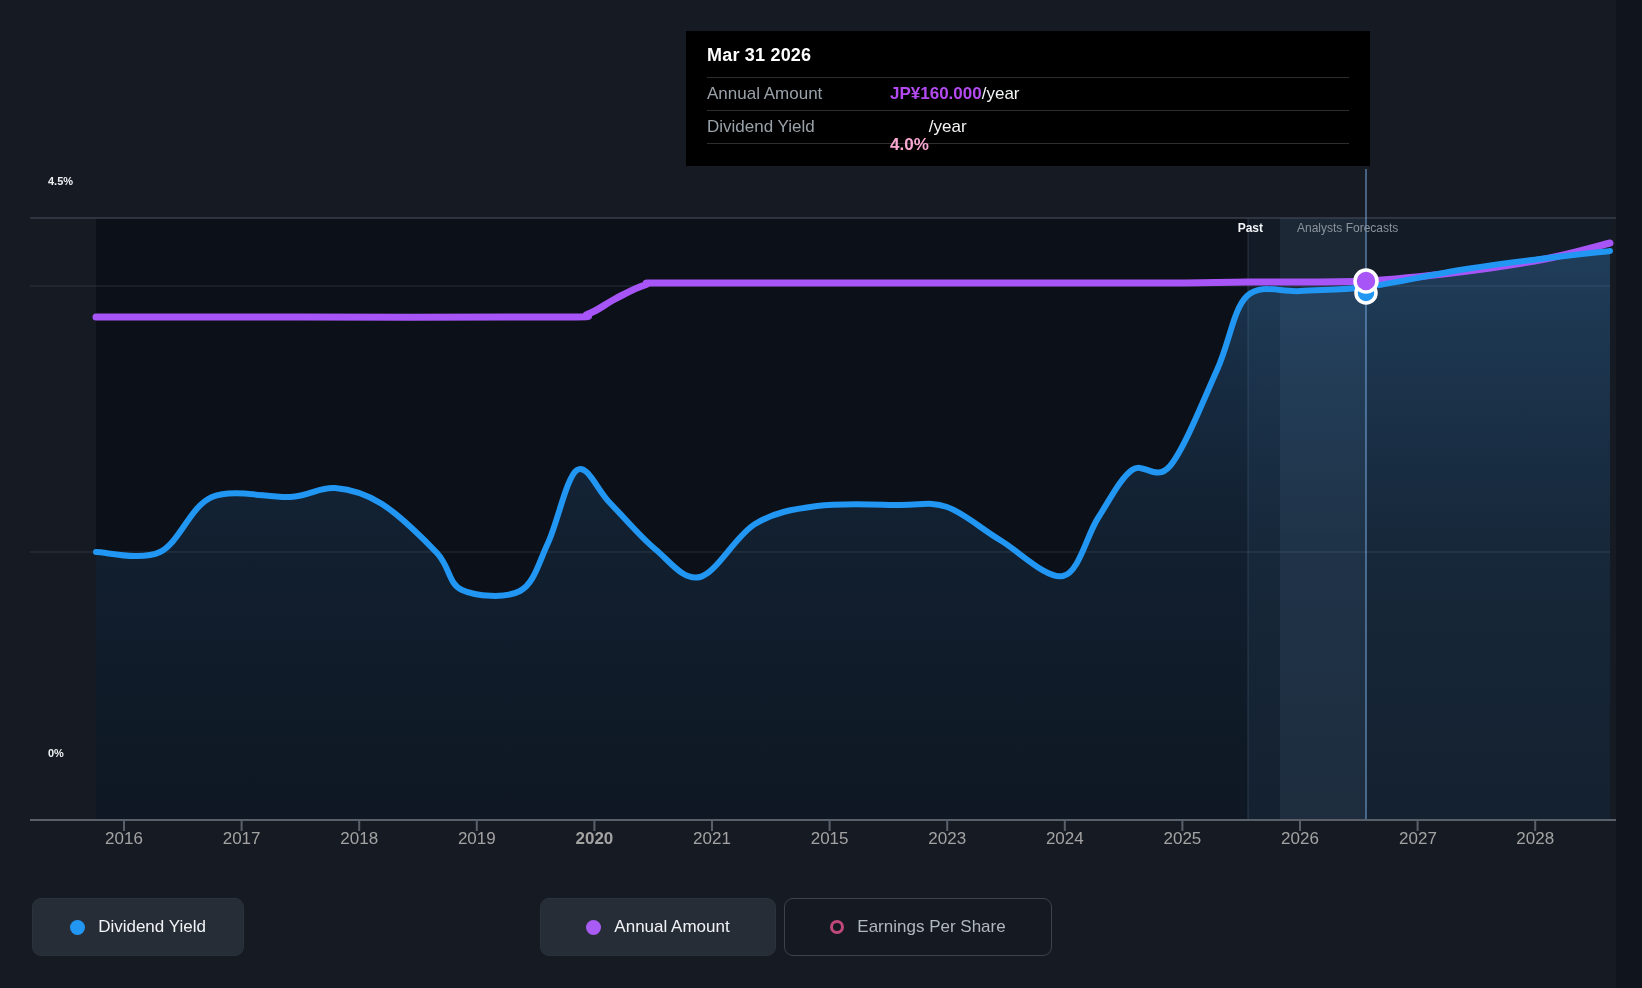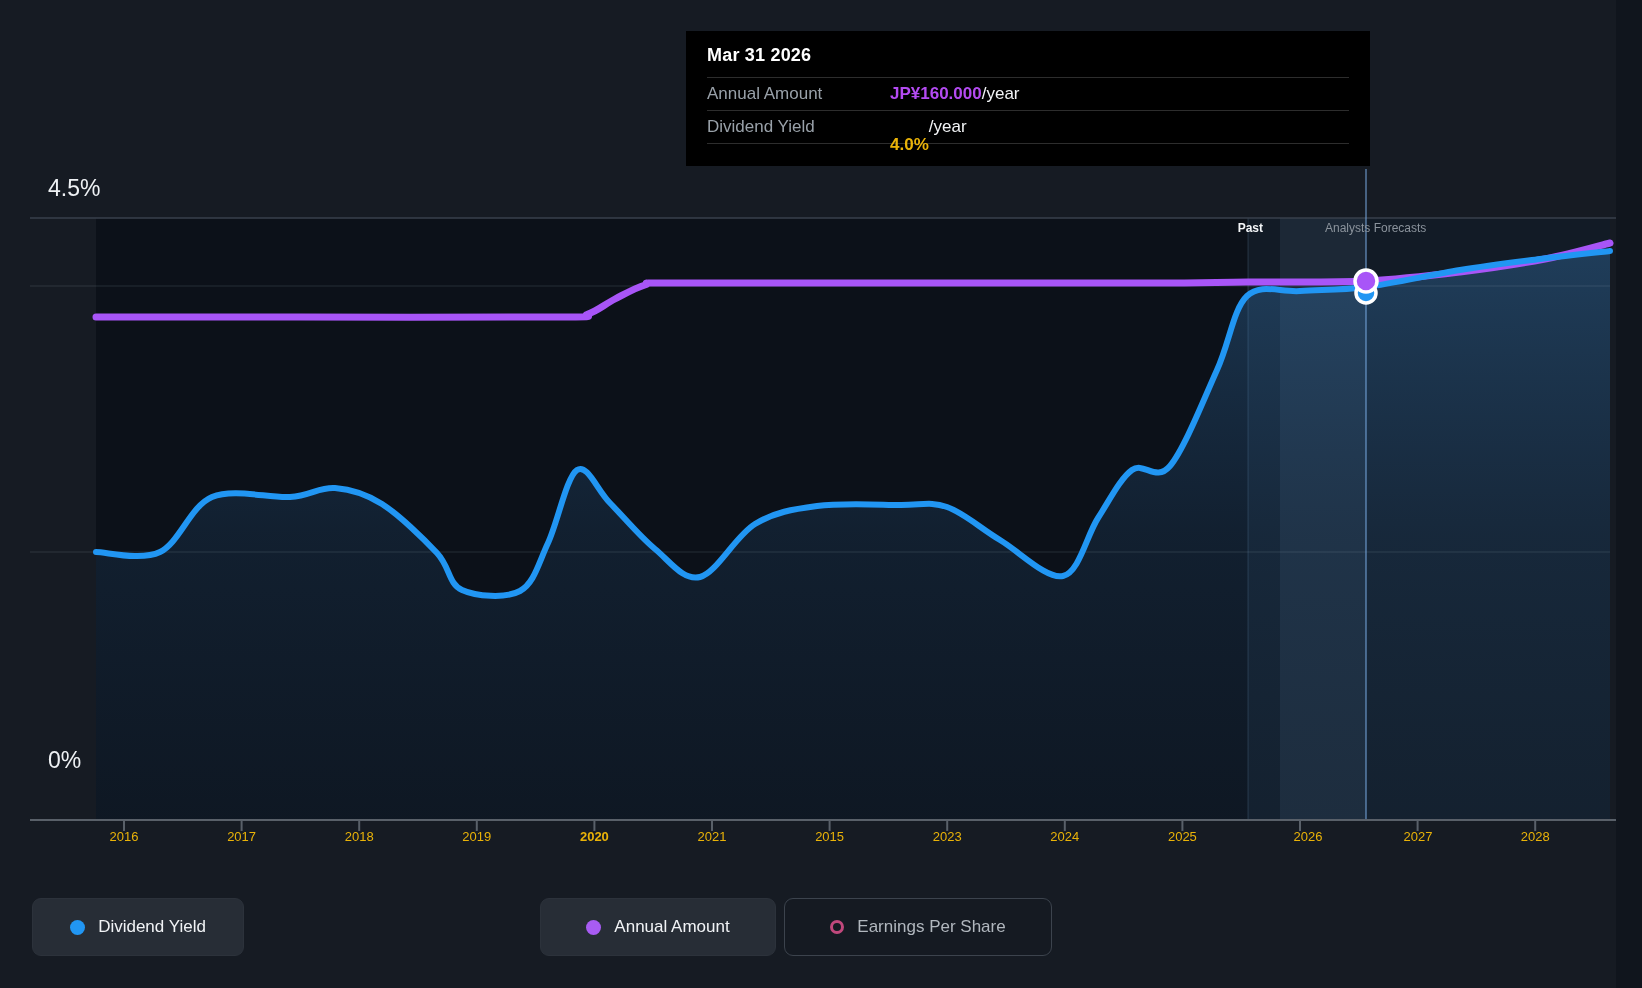--- a/index.html
+++ b/index.html
@@ -20,28 +20,28 @@
   .tooltip-inner{padding:0 21px;}
   .tt-title{font-size:18px;font-weight:700;letter-spacing:.2px;
     padding:14px 0 11px 0;border-bottom:1px solid #2d2d2d;}
   .tt-row{height:33px;display:flex;align-items:center;
     border-bottom:1px solid #2d2d2d;font-size:17px;}
   .tt-label{flex:0 0 183px;color:#99a1a9;}
   .tt-value{font-weight:700;}
   .tt-suffix{color:#f2f4f6;font-weight:400;}
 
   
-  .y-label{position:absolute;left:48px;color:#eef1f4;font-size:23px;font-weight:400;z-index:3;}
+  .y-label{position:absolute;left:48px;color:#eef1f4;font-size:11px;font-weight:700;z-index:3;}
   .y-label.top{top:175px;}
   .y-label.bottom{top:747px;}
   .region-label{position:absolute;top:221px;font-size:12px;z-index:3;white-space:nowrap;}
   .region-label.past{left:1150px;width:113px;text-align:right;color:#f3f5f7;font-weight:700;}
-  .region-label.forecast{left:1297px;color:#8b939c;font-weight:400;margin-left:28px;}
+  .region-label.forecast{left:1297px;color:#8b939c;font-weight:400;}
   .x-tick-label{position:absolute;top:829px;transform:translateX(-50%);
-    color:#eab308;font-size:13px;z-index:3;white-space:nowrap;}
+    color:#a3a3a3;font-size:17px;z-index:3;white-space:nowrap;}
 
   
   .legend{position:absolute;left:0;top:898px;width:100%;height:58px;z-index:4;}
   .legend-btn{
     position:absolute;top:0;height:58px;border-radius:9px;
     display:flex;align-items:center;justify-content:center;gap:13px;
     font-size:17px;cursor:pointer;
   }
   .legend-btn.filled{background:#272d36;border:1px solid #2c323b;color:#f1f3f6;}
   .legend-btn.outline{background:rgba(20,25,33,.35);border:1px solid #3c434d;color:#b1b7be;}
@@ -102,21 +102,21 @@
   <div class="tooltip">
     <div class="tooltip-inner">
       <div class="tt-title">Mar 31 2026</div>
       <div class="tt-row">
         <span class="tt-label">Annual Amount</span>
         <span class="tt-value" id="tt-val-0" style="color: rgb(180, 75, 242); text-align: right;">JP¥160.000</span>
           <span class="tt-suffix">/year</span>
       </div>
       <div class="tt-row">
         <span class="tt-label">Dividend Yield</span>
-        <span class="tt-value" id="tt-val-1" style="color: #eab308; margin-top: 35px;">4.0%</span>
+        <span class="tt-value" id="tt-val-1" style="color: #f9a8d4; margin-top: 35px;">4.0%</span>
           <span class="tt-suffix">/year</span>
       </div>
     </div>
   </div>
 
   <div class="y-label top">4.5%</div>
   <div class="y-label bottom">0%</div>
 
   <div class="region-label past">Past</div>
   <div class="region-label forecast">Analysts Forecasts</div>
@@ -125,21 +125,21 @@
       <div class="x-tick-label" style="left: 124px;">2016</div>
       <div class="x-tick-label" style="left: 241.6px;">2017</div>
       <div class="x-tick-label" style="left: 359.2px;">2018</div>
       <div class="x-tick-label" style="left: 476.8px;">2019</div>
       <div class="x-tick-label" style="left: 594.4px; font-weight: bold;">2020</div>
       <div class="x-tick-label" style="left: 712px;">2021</div>
       <div class="x-tick-label" style="left: 829.6px;">2015</div>
       <div class="x-tick-label" style="left: 947.2px;">2023</div>
       <div class="x-tick-label" style="left: 1064.8px;">2024</div>
       <div class="x-tick-label" style="left: 1182.4px;">2025</div>
-      <div class="x-tick-label" style="left: 1300px; margin-left: 8px;">2026</div>
+      <div class="x-tick-label" style="left: 1300px;">2026</div>
       <div class="x-tick-label" style="left: 1418px;">2027</div>
       <div class="x-tick-label" style="left: 1535.2px;">2028</div>
     </div>
 
   <div class="legend">
     <div class="legend-btn filled" id="lg-0" style="left: 32px; width: 212px;">
       <span class="swatch" style="background: rgb(33, 150, 243);"></span>
       <span>Dividend Yield</span>
     </div>
     <div class="legend-btn filled" id="lg-2" style="left: 540px; width: 236px;">

